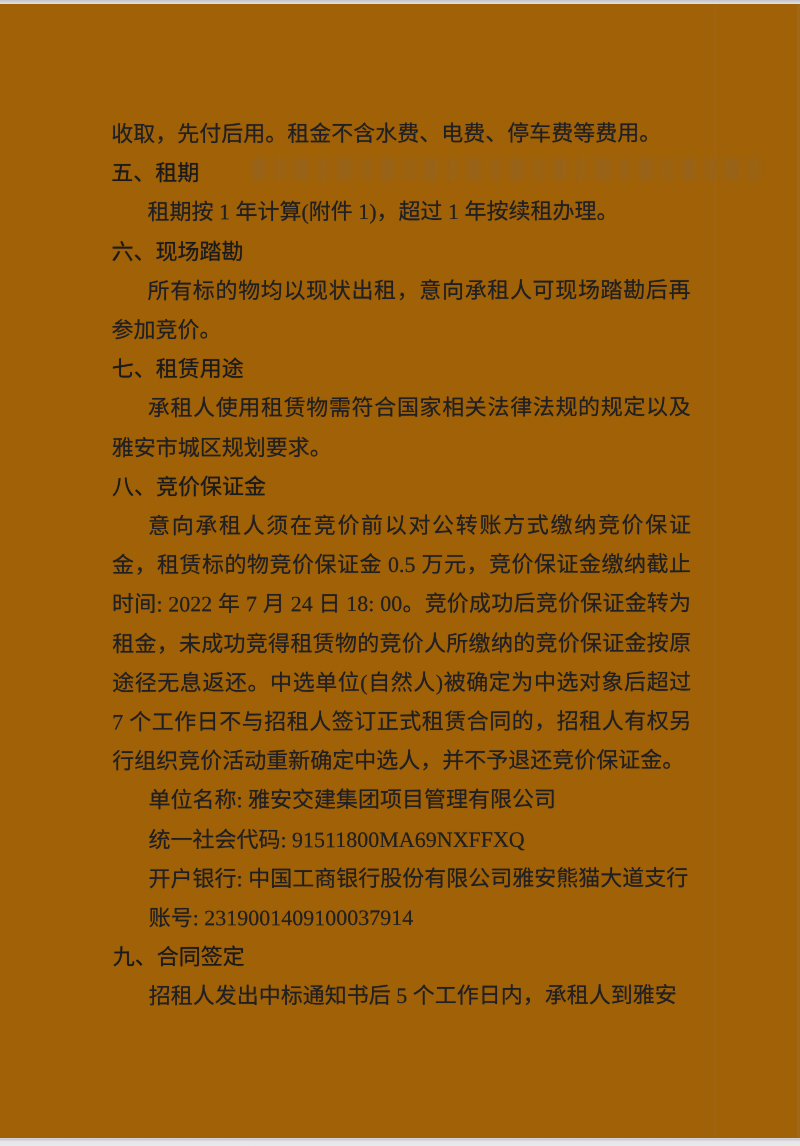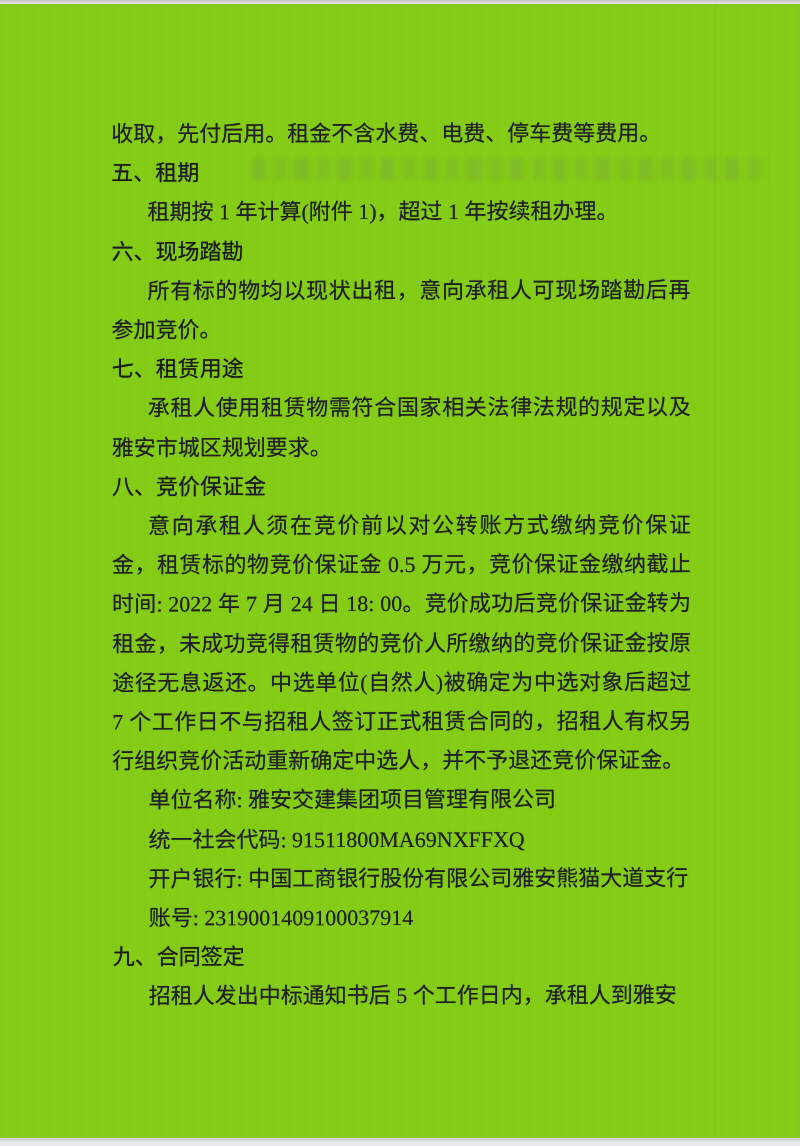--- a/index.html
+++ b/index.html
@@ -4,21 +4,21 @@
 <style>
   html, body {
     margin: 0;
     padding: 0;
     background: #ffffff;
   }
   .page {
     position: relative;
     width: 800px;
     height: 1146px;
-    background: #84cc16;
+    background: #a16207;
     overflow: hidden;
   }
   
   .page::before {
     content: "";
     position: absolute;
     inset: 0;
     background: repeating-linear-gradient(
       90deg,
       rgba(70, 70, 85, 0.022) 0 1px,

